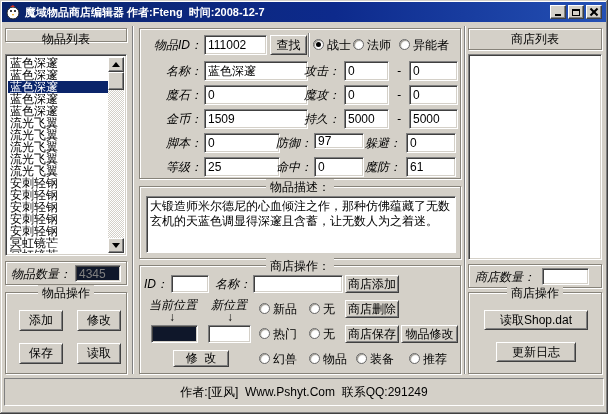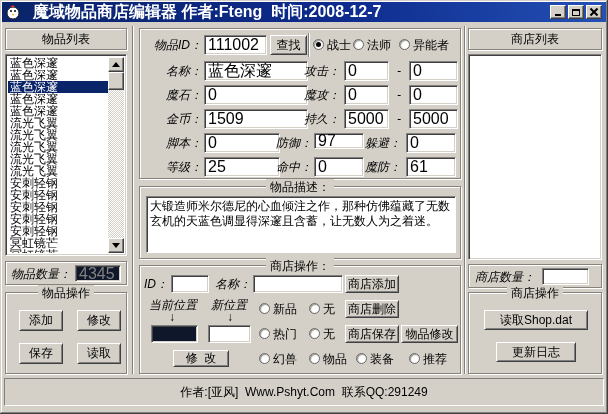--- a/index.html
+++ b/index.html
@@ -7,21 +7,21 @@
   body { font-family: "Liberation Sans", sans-serif; font-size: 12px; color: #000; background: #d4d0c8; }
   #win { position: relative; width: 608px; height: 414px; background: #d4d0c8;
          box-shadow: inset -1px -1px 0 #404040, inset 1px 1px 0 #d4d0c8,
                      inset -2px -2px 0 #808080, inset 2px 2px 0 #ffffff; }
   .abs { position: absolute; }
 
   
   .titlebar { position: absolute; left: 2px; top: 2px; width: 604px; height: 20px;
               background: linear-gradient(90deg, #0a246a 0%, #0d2a8c 55%, #2450b4 100%);
               display: flex; align-items: center; padding-left: 3px; }
-  .title { color: #fff; font-weight: bold; font-size: 16px; margin-left: 12px; white-space: pre; }
+  .title { color: #fff; font-weight: bold; font-size: 11px; margin-left: 4px; white-space: pre; }
   .app-icon { width: 16px; height: 16px; display: inline-block; }
   .tb-btn { position: absolute; top: 3px; width: 16px; height: 14px; background: #d4d0c8;
             border: 1px solid; border-color: #fff #404040 #404040 #fff;
             box-shadow: inset -1px -1px 0 #808080, inset 1px 1px 0 #d4d0c8;
             display: flex; align-items: center; justify-content: center; }
   .g-min { width: 6px; height: 2px; background: #000; margin-top: 6px; }
   .g-max { width: 8px; height: 7px; border: 1px solid #000; border-top-width: 2px; }
   .g-x { position: relative; width: 8px; height: 8px; }
   .g-x::before, .g-x::after { content: ""; position: absolute; left: -1px; top: 3px;
             width: 10px; height: 2px; background: #000; }
@@ -30,21 +30,21 @@
 
   
   .etched { border: 1px solid #87837a; box-shadow: inset 1px 1px 0 #fff, 1px 1px 0 #fff; }
   .group  { border: 1px solid #87837a; box-shadow: inset 1px 1px 0 #fff, 1px 1px 0 #fff; }
   .legend { position: absolute; top: -8px; left: 50%; transform: translateX(-50%);
             background: #d4d0c8; padding: 0 4px; white-space: nowrap; }
   .sunken-deep { background: #fff; border: 1px solid; border-color: #808080 #fff #fff #808080;
             box-shadow: inset 1px 1px 0 #404040, inset -1px -1px 0 #d4d0c8; }
   .field { background: #fff; border: 1px solid; border-color: #808080 #fff #fff #808080;
             box-shadow: inset 1px 1px 0 #404040, inset -1px -1px 0 #d4d0c8;
-            font-family: "Liberation Sans", sans-serif; font-size: 16px; padding: 1px 3px; color: #000; }
+            font-family: "Liberation Sans", sans-serif; font-size: 12px; padding: 1px 3px; color: #000; }
   .field.disabled { background: #0f172a; color: #808080; }
   .btn { background: #d4d0c8; border: 1px solid; border-color: #fff #404040 #404040 #fff;
          box-shadow: inset 1px 1px 0 #d4d0c8, inset -1px -1px 0 #808080;
          font-family: "Liberation Sans", sans-serif; font-size: 12px; color: #000;
          display: flex; align-items: center; justify-content: center; cursor: default; }
   .lbl { position: absolute; height: 20px; line-height: 20px; white-space: nowrap; font-style: italic; }
   .lbl.r { text-align: right; }
   .pre { white-space: pre; }
   .hdr-text { width: 100%; text-align: center; line-height: 20px; }
   .vsep { position: absolute; width: 0; border-left: 1px solid #808080; border-right: 1px solid #fff; }
@@ -103,21 +103,21 @@
         <i class="g-max"></i>
       </span>
     <span class="tb-btn" style="right:4px">
         <i class="g-x"></i>
       </span>
   </div>
 
   <div class="vsep" style="left:132px;top:26px;height:348px"></div>
   <div class="vsep" style="left:464px;top:26px;height:348px"></div>
 
-  <div class="abs etched" style="left:5px;top:28px;width:122px;height:22px">
+  <div class="abs etched" style="left:5px;top:28px;width:122px;height:14px">
     <div class="hdr-text">物品列表</div>
   </div>
 
   <div class="listbox sunken-deep" style="left:5px;top:54px;width:122px;height:202px">
     <div class="list-items">
       <div class="list-item">蓝色深邃</div>
       <div class="list-item">蓝色深邃</div>
       <div class="list-item selected">蓝色深邃</div>
       <div class="list-item">蓝色深邃</div>
       <div class="list-item">蓝色深邃</div>

